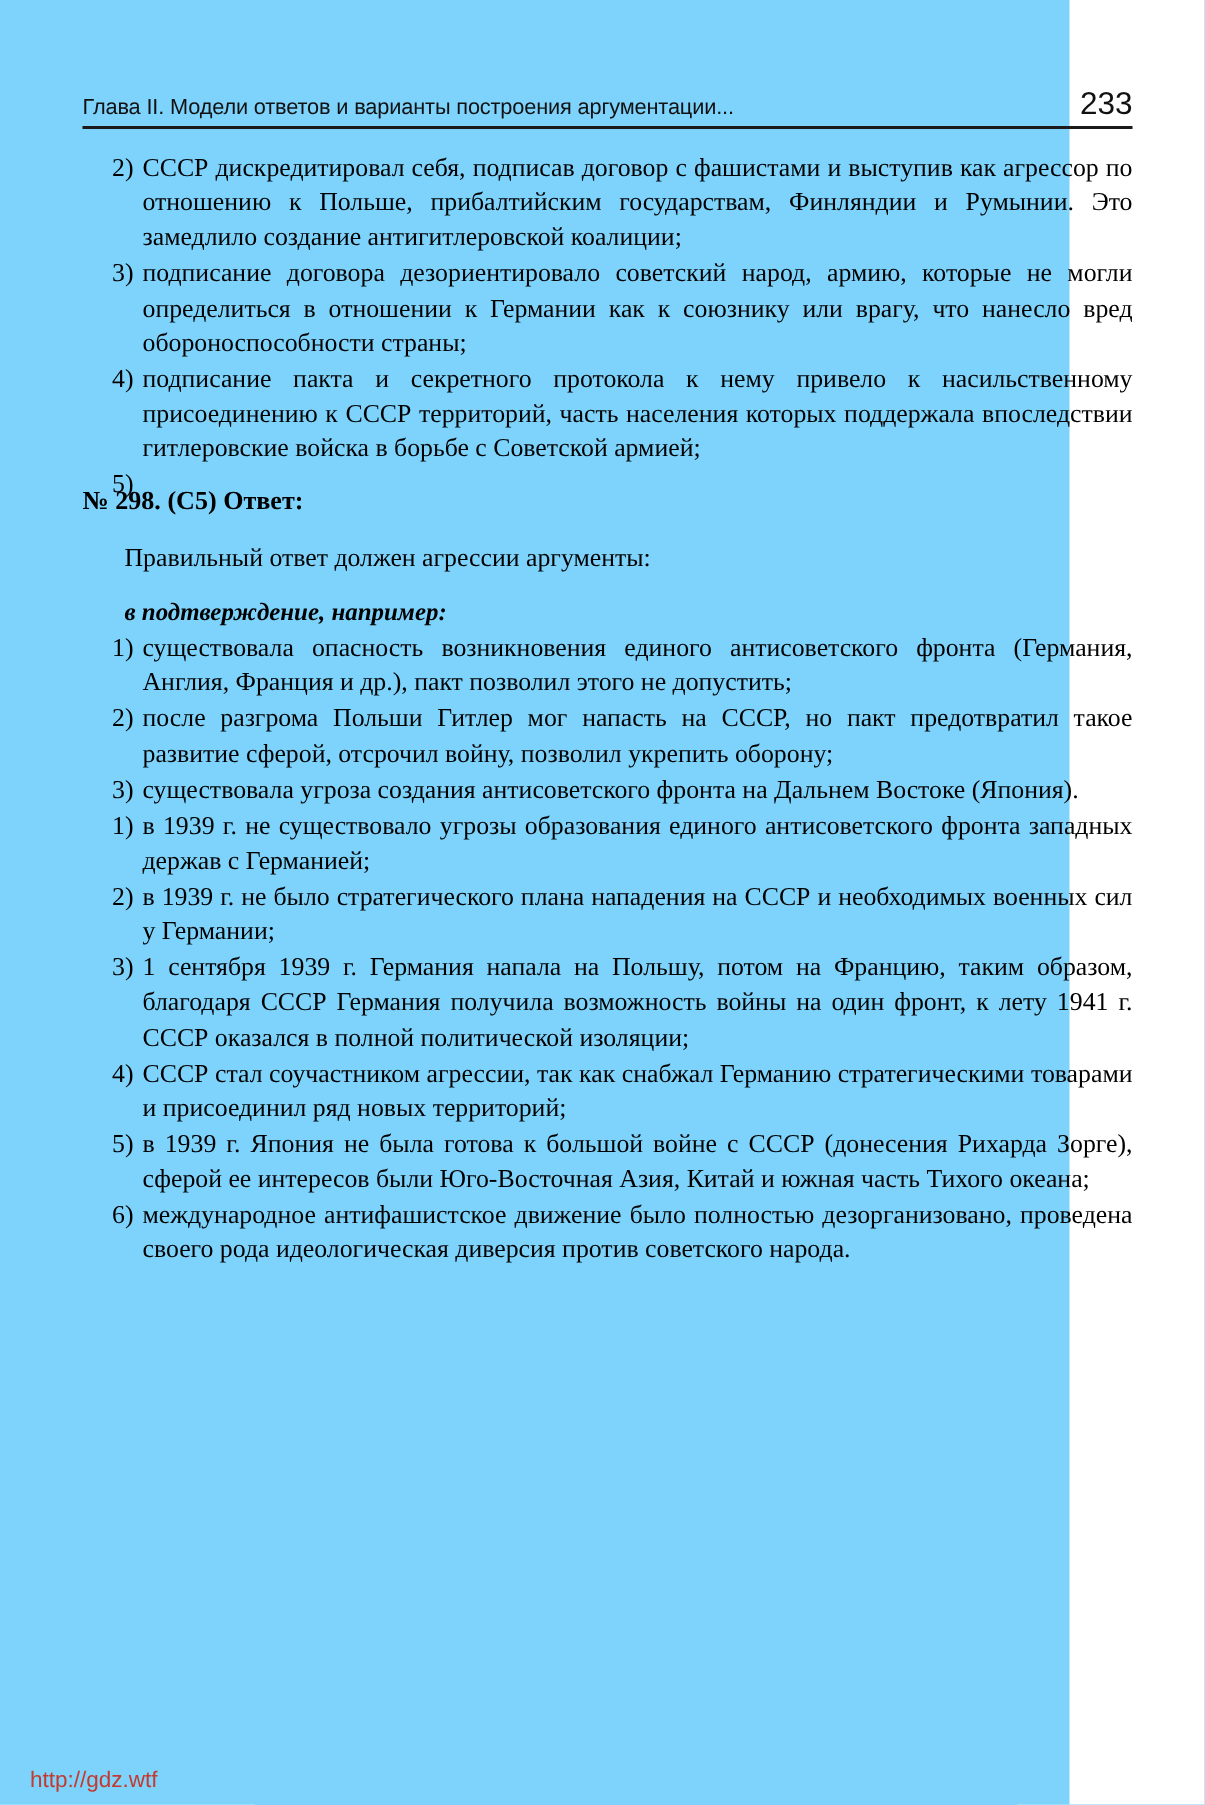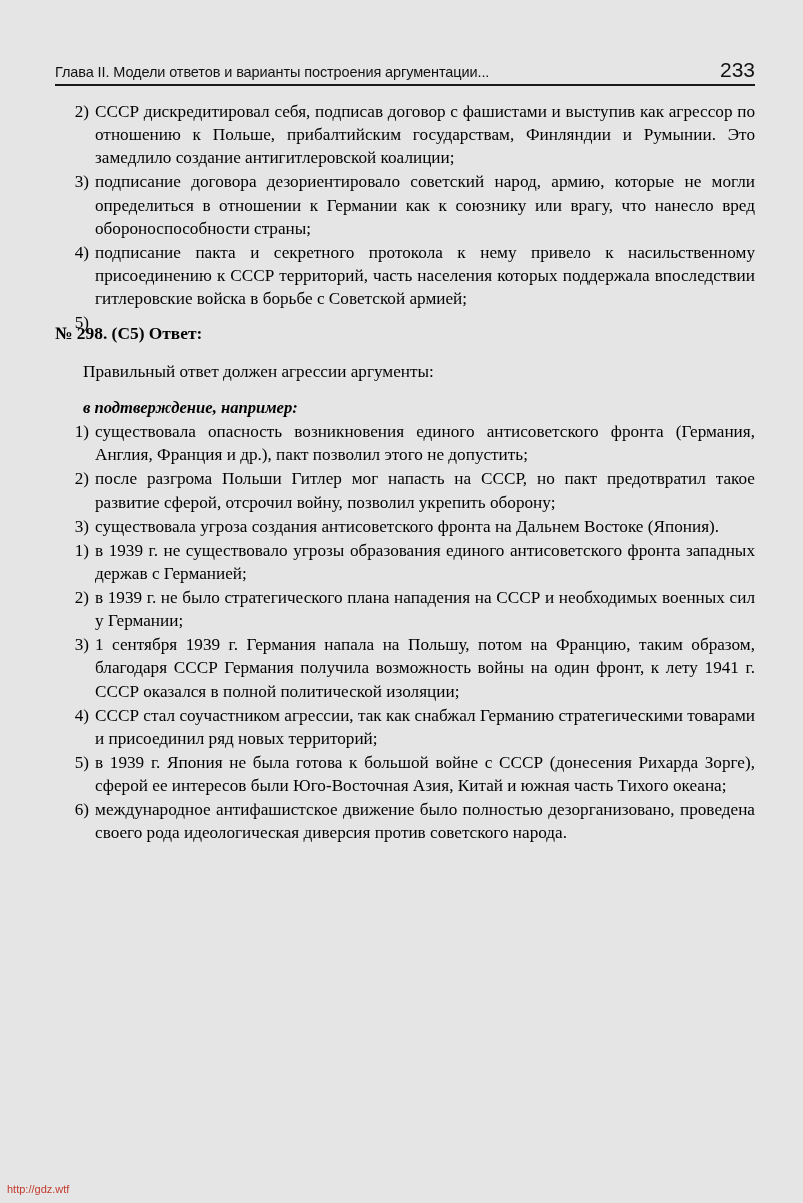--- a/index.html
+++ b/index.html
@@ -11,23 +11,23 @@
     height: 1203px;
     background: #ffffff;
     font-family: "Liberation Serif", serif;
     color: #000000;
     position: relative;
     overflow: hidden;
   }
   .page {
     position: absolute;
     left: 0; top: 0;
-    width: 803px;
+    width: 713px;
     height: 1203px;
-    background: #e5e5e5;
+    background: #7dd3fc;
   }
   .header {
     position: absolute;
     left: 55px;
     top: 58px;
     width: 700px;
     display: flex;
     align-items: baseline;
     justify-content: space-between;
   }
@@ -99,24 +99,24 @@
     margin-bottom: 2px;
   }
   .subhead.spaced {
     margin-top: 16px;
   }
   .list-gap-small li {
     margin-bottom: 0px;
   }
   .watermark {
     position: absolute;
-    left: 7px;
+    left: 20px;
     bottom: 8px;
     font-family: "Liberation Sans", sans-serif;
-    font-size: 11px;
+    font-size: 15px;
     color: #c23b2e;
   }
 </style>
 </head>
 <body>
 
 <div class="page">
 
   <div class="header">
     <div class="header-title">Глава II. Модели ответов и варианты построения аргументации...</div>

